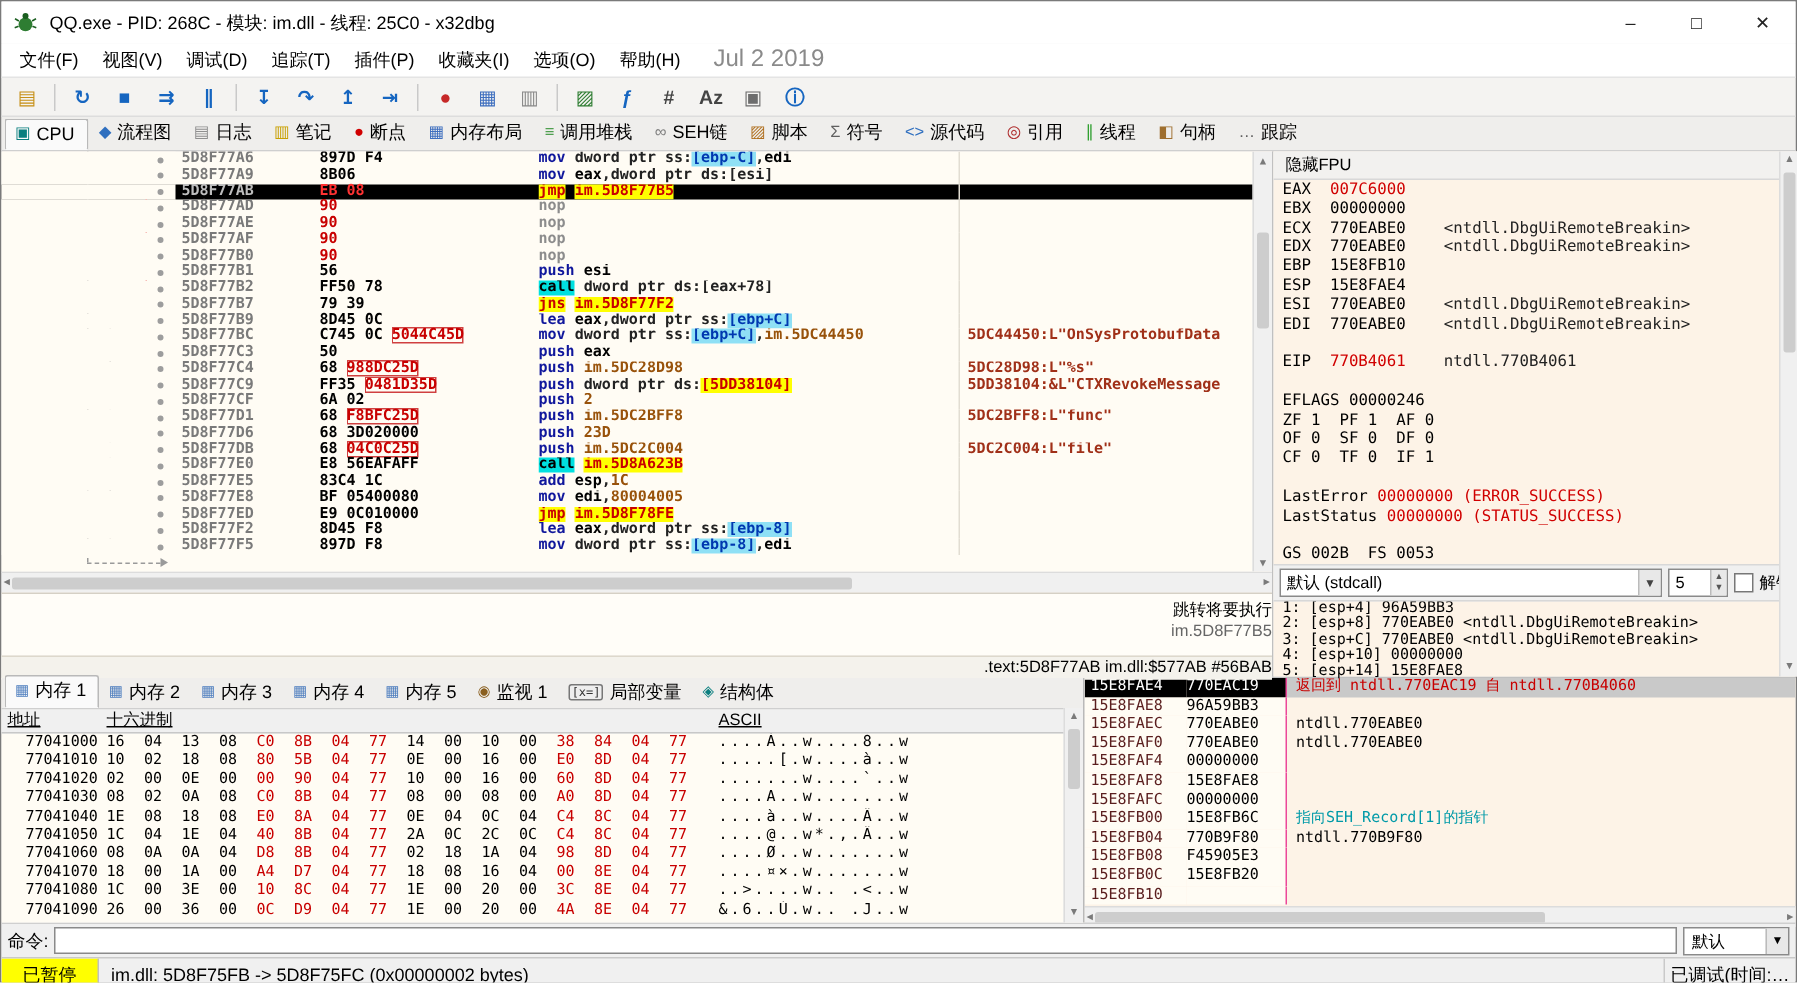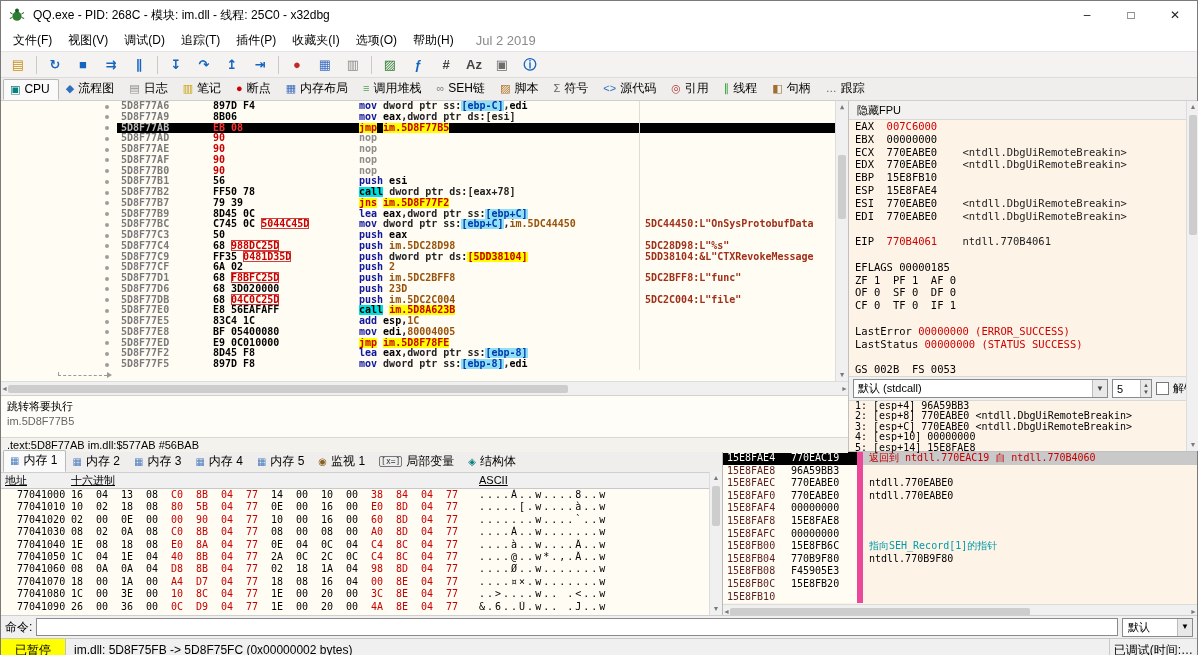--- a/index.html
+++ b/index.html
@@ -6,21 +6,21 @@
   body{width:1198px;height:655px;overflow:hidden;font-family:"Liberation Sans","DejaVu Sans",sans-serif;}
   .win{width:1198px;height:655px;box-sizing:border-box;border:1px solid #7a7a7a;background:#f0f0f0;display:flex;flex-direction:column;}
   
   .titlebar{height:28px;background:#ffffff;display:flex;align-items:center;padding:0 0 0 8px;flex:none;}
   .title{font-size:12px;color:#000;margin-left:8px;flex:1;white-space:nowrap;overflow:hidden;}
   .wc{display:flex;height:28px;}
   .wcb{width:44px;height:28px;display:flex;align-items:center;justify-content:center;font-size:12px;color:#222;cursor:default;}
   
   .menubar{height:22px;background:#ffffff;display:flex;align-items:center;padding-left:4px;flex:none;border-bottom:1px solid #e4e4e4;}
   .mitem{font-size:12px;color:#000;padding:0 8px;line-height:22px;}
-  .mdate{font-size:13px;color:#8a8a8a;padding-left:14px;}
+  .mdate{font-size:16px;color:#8a8a8a;padding-left:14px;}
   
   .toolbar{height:25px;background:#f4f3f1;display:flex;align-items:center;padding-left:4px;gap:2px;flex:none;border-bottom:1px solid #ddd;}
   .tbtn{width:24px;height:21px;display:flex;align-items:center;justify-content:center;font-size:13px;border:1px solid transparent;border-radius:2px;}
   .tbtn span{font-weight:bold;}
   .tsep{width:1px;height:18px;background:#c9c9c9;margin:0 3px;}
   
   .tabbar{height:22px;background:#efeeec;display:flex;align-items:flex-end;padding-left:2px;flex:none;border-bottom:1px solid #cfcfcf;}
   .tab{display:flex;align-items:center;gap:4px;font-size:12px;color:#000;padding:2px 8px 3px 6px;margin-right:1px;white-space:nowrap;}
   .tab .ticon{font-size:11px;line-height:11px;}
   .tab.sel{background:#fafafa;border:1px solid #b9b9b9;border-bottom:1px solid #fafafa;border-radius:2px 2px 0 0;}
@@ -50,21 +50,21 @@
   .arrowlayer{position:absolute;left:0;top:0;width:118px;height:280px;pointer-events:none;}
   .aline{position:absolute;}
   
   .vscroll{position:absolute;right:0;top:0;width:12px;background:#f0f0f0;border-left:1px solid #dcdcdc;display:flex;flex-direction:column;align-items:center;}
   .sarr{font-size:7px;color:#7a7a7a;height:12px;line-height:12px;flex:none;}
   .sthumb{width:8px;background:#cdcdcd;border-radius:2px;flex:none;}
   .sspace{flex:1;}
   .hscroll{height:13px;background:#f0f0f0;border-top:1px solid #dcdcdc;display:flex;align-items:center;flex:none;}
   .hthumb{height:8px;background:#cdcdcd;border-radius:2px;}
   
-  .infopane{height:57px;background:#fffdf8;border-top:1px solid #d5d0c5;font-size:11px;flex:none;position:relative;}
+  .infopane{height:57px;background:#fffdf8;border-top:1px solid #d5d0c5;font-size:11px;flex:none;position:relative;text-align:right;}
   .infol1{padding:3px 0 0 6px;color:#000;}
   .infol2{padding:1px 0 0 6px;color:#666;}
   .infobottom{position:absolute;bottom:0;left:0;right:0;height:15px;line-height:15px;padding-left:6px;background:#f4f2ec;border-top:1px solid #ddd8cc;color:#000;font-size:11px;white-space:pre;}
   
   .right{width:350px;flex:none;display:flex;flex-direction:column;background:#fdf3e7;position:relative;}
   .regsheader{height:18px;flex:none;background:#f2f1ef;border-bottom:1px solid #d8d8d8;font-size:11px;line-height:18px;padding-left:8px;color:#000;}
   .regs{height:256px;flex:none;overflow:hidden;font-family:"DejaVu Sans Mono",monospace;font-size:10.5px;padding-left:6px;box-sizing:border-box;}
   .rline{height:12.8px;line-height:12.8px;white-space:pre;overflow:hidden;}
   .rk{color:#000;} .rr{color:#d00000;} .ra{color:#222;}
   .defaultbar{height:23px;flex:none;background:#f0f0f0;border-top:1px solid #d8d8d8;border-bottom:1px solid #d8d8d8;display:flex;align-items:center;padding:0 4px;gap:4px;}
@@ -94,21 +94,21 @@
   .mbytes{width:400px;flex:none;display:flex;}
   .mb{width:25px;flex:none;color:#000;}
   .mb.red{color:#c80000;}
   .mascii{flex:1;padding-left:8px;letter-spacing:2px;color:#000;overflow:hidden;}
   .mem-vs{top:20px;bottom:0;height:auto;}
   
   .bright{flex:1;display:flex;flex-direction:column;background:#fdf3e7;}
   .stackrows{height:152px;flex:none;overflow:hidden;font-family:"DejaVu Sans Mono",monospace;font-size:10px;}
   .srow{height:12.6px;line-height:12.6px;display:flex;white-space:pre;}
   .saddr{width:68px;flex:none;padding-left:4px;box-sizing:border-box;color:#5a1e1e;background:#fffcf4;}
-  .sval{width:66px;flex:none;color:#000;background:#fffcf4;border-right:6px solid #ec4899;}
+  .sval{width:66px;flex:none;color:#000;background:#fffcf4;border-right:1px solid #ec4899;}
   .sann{flex:1;padding-left:6px;overflow:hidden;color:#000;}
   .srow.sel .saddr,.srow.sel .sval{background:#000;color:#fff;}
   .srow.sel .sann{background:#c9c9c9;}
   .ann-red{color:#c80000;}
   .ann-cyan{color:#009aa8;}
   
   .cmdbar{height:22px;flex:none;background:#f0f0f0;display:flex;align-items:center;padding:0 4px;gap:4px;border-top:1px solid #cfcfcf;}
   .cmdlabel{font-size:12px;color:#000;flex:none;}
   .cmdinput{flex:1;height:16px;border:1px solid #8a8a8a;background:#fff;font-size:11px;font-family:"DejaVu Sans Mono",monospace;padding:0 3px;outline:none;}
   .cmdcombo{width:64px;height:17px;background:#fff;border:1px solid #8a8a8a;display:flex;align-items:center;font-size:11px;padding-left:5px;flex:none;}
@@ -346,21 +346,21 @@
           <div class="rline"><span class="rk">EBX  </span><span class="rk">00000000</span></div>
           <div class="rline"><span class="rk">ECX  </span><span class="rk">770EABE0</span><span class="ra">    &lt;ntdll.DbgUiRemoteBreakin&gt;</span></div>
           <div class="rline"><span class="rk">EDX  </span><span class="rk">770EABE0</span><span class="ra">    &lt;ntdll.DbgUiRemoteBreakin&gt;</span></div>
           <div class="rline"><span class="rk">EBP  </span><span class="rk">15E8FB10</span></div>
           <div class="rline"><span class="rk">ESP  </span><span class="rk">15E8FAE4</span></div>
           <div class="rline"><span class="rk">ESI  </span><span class="rk">770EABE0</span><span class="ra">    &lt;ntdll.DbgUiRemoteBreakin&gt;</span></div>
           <div class="rline"><span class="rk">EDI  </span><span class="rk">770EABE0</span><span class="ra">    &lt;ntdll.DbgUiRemoteBreakin&gt;</span></div>
           <div class="rline"></div>
           <div class="rline"><span class="rk">EIP  </span><span class="rr">770B4061</span><span class="ra">    ntdll.770B4061</span></div>
           <div class="rline"></div>
-          <div class="rline"><span class="rk">EFLAGS </span><span class="rk">00000185</span></div>
+          <div class="rline"><span class="rk">EFLAGS </span><span class="rk">00000246</span></div>
           <div class="rline"><span class="rk">ZF 1  PF 1  AF 0</span></div>
           <div class="rline"><span class="rk">OF 0  SF 0  DF 0</span></div>
           <div class="rline"><span class="rk">CF 0  TF 0  IF 1</span></div>
           <div class="rline"></div>
           <div class="rline"><span class="rk">LastError </span><span class="rr">00000000 (ERROR_SUCCESS)</span></div>
           <div class="rline"><span class="rk">LastStatus </span><span class="rr">00000000 (STATUS_SUCCESS)</span></div>
           <div class="rline"></div>
           <div class="rline"><span class="rk">GS 002B  FS 0053</span></div>
         </div>
       <div class="defaultbar">

